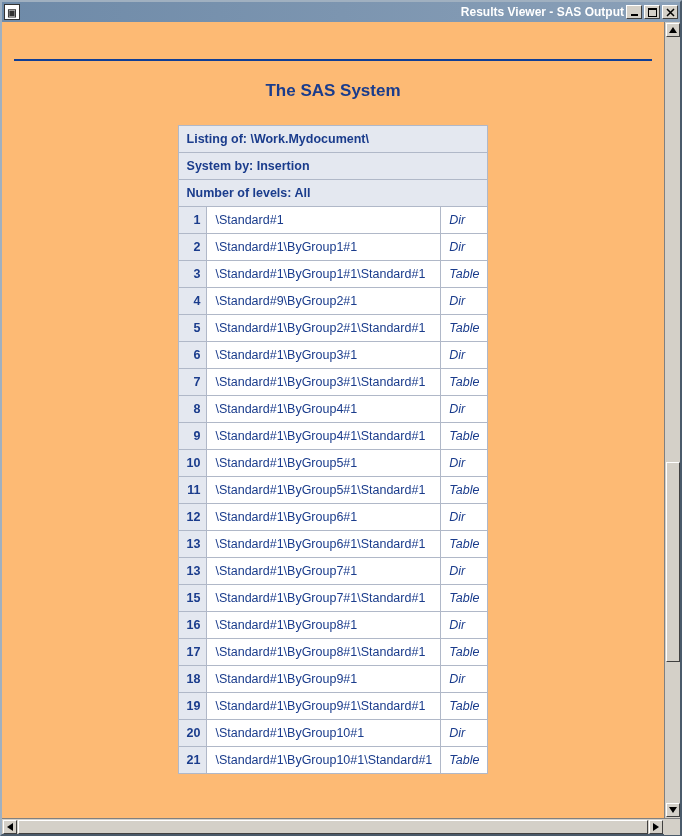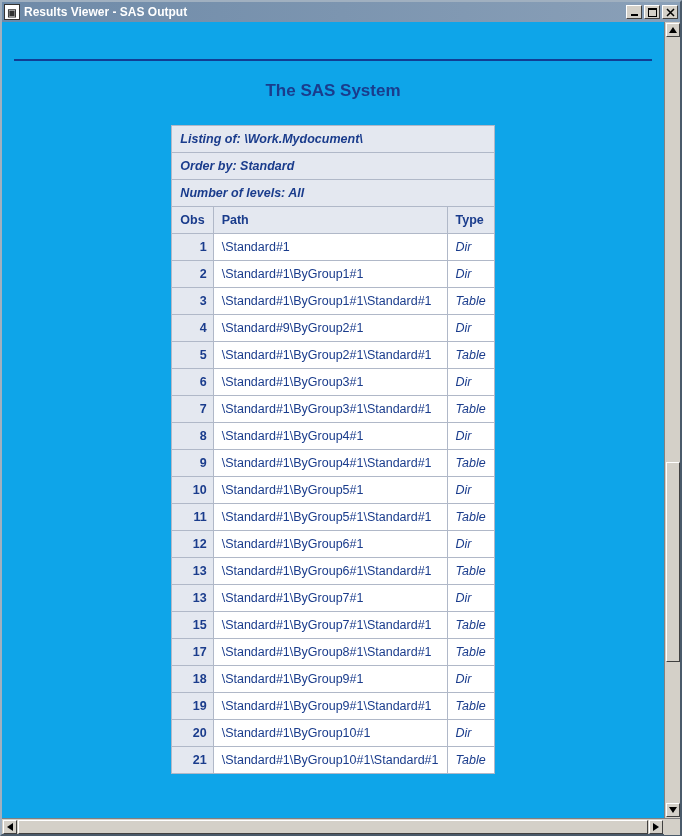--- a/index.html
+++ b/index.html
@@ -40,20 +40,21 @@
       border: 1px solid #333;
       margin-right: 4px;
       display: inline-flex;
       align-items: center;
       justify-content: center;
       font-size: 10px;
       color: #333;
     }
     .titlebar-text {
       flex: 1;
+      text-align: right;
     }
     .titlebar-buttons {
       display: flex;
       gap: 0;
     }
     .titlebar-btn {
       width: 16px;
       height: 14px;
       background: #d4d0c8;
       border: 1px solid;
@@ -67,21 +68,21 @@
       cursor: pointer;
     }
     .titlebar-btn svg {
       width: 9px;
       height: 9px;
     }
     .content-wrapper {
       flex: 1;
       display: flex;
       position: relative;
-      background: #0ea5e9;
+      background: #fdba74;
     }
     .content-area {
       flex: 1;
       padding: 12px;
       overflow: hidden;
     }
     .vscroll {
       width: 16px;
       background: #d4d0c8;
       border-left: 1px solid #808080;
@@ -168,21 +169,20 @@
     }
     .sas-table td, .sas-table th {
       border: 1px solid #b0b8c8;
       padding: 6px 8px;
       text-align: left;
     }
     .header-row td {
       background: #e4e8f0;
       color: #1a3c8c;
       font-weight: bold;
-      font-style: italic;
     }
     .col-header th {
       background: #e4e8f0;
       color: #1a3c8c;
       font-weight: bold;
     }
     .data-row td {
       color: #1a3c8c;
     }
     .data-row td.obs {
@@ -241,30 +241,25 @@
     <div class="content-area">
       <div class="hr"></div>
       <div class="main-title">The SAS System</div>
 
       <table class="sas-table">
         <tbody>
             <tr class="header-row">
           <td colspan="3">Listing of: \Work.Mydocument\</td>
         </tr>
         <tr class="header-row">
-          <td colspan="3">Order by: Standard</td>
+          <td colspan="3">System by: Insertion</td>
         </tr>
         <tr class="header-row">
           <td colspan="3">Number of levels: All</td>
         </tr>
-        <tr class="col-header">
-          <th>Obs</th>
-          <th>Path</th>
-          <th>Type</th>
-        </tr>
         </tbody>
           <tbody id="data-rows">
             <tr class="data-row">
               <td class="obs">1</td>
               <td class="path">\Standard#1</td>
               <td class="type">Dir</td>
             </tr>
             <tr class="data-row">
               <td class="obs">2</td>
               <td class="path">\Standard#1\ByGroup1#1</td>
@@ -327,20 +322,25 @@
             </tr>
             <tr class="data-row">
               <td class="obs">13</td>
               <td class="path">\Standard#1\ByGroup7#1</td>
               <td class="type">Dir</td>
             </tr>
             <tr class="data-row">
               <td class="obs">15</td>
               <td class="path">\Standard#1\ByGroup7#1\Standard#1</td>
               <td class="type">Table</td>
+            </tr>
+            <tr class="data-row">
+              <td class="obs">16</td>
+              <td class="path">\Standard#1\ByGroup8#1</td>
+              <td class="type">Dir</td>
             </tr>
             <tr class="data-row">
               <td class="obs">17</td>
               <td class="path">\Standard#1\ByGroup8#1\Standard#1</td>
               <td class="type">Table</td>
             </tr>
             <tr class="data-row">
               <td class="obs">18</td>
               <td class="path">\Standard#1\ByGroup9#1</td>
               <td class="type">Dir</td>

